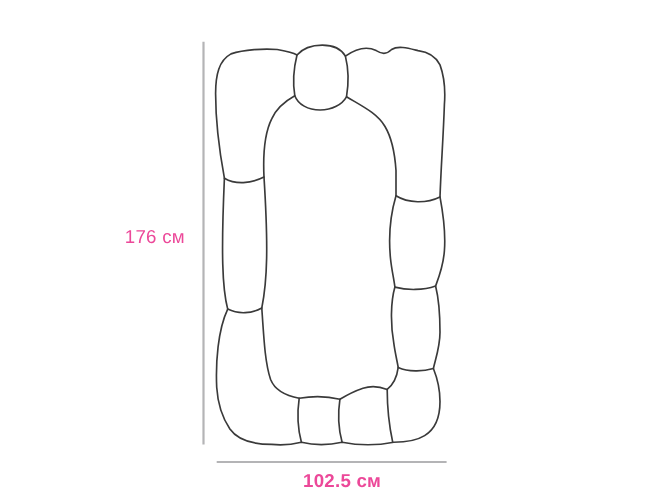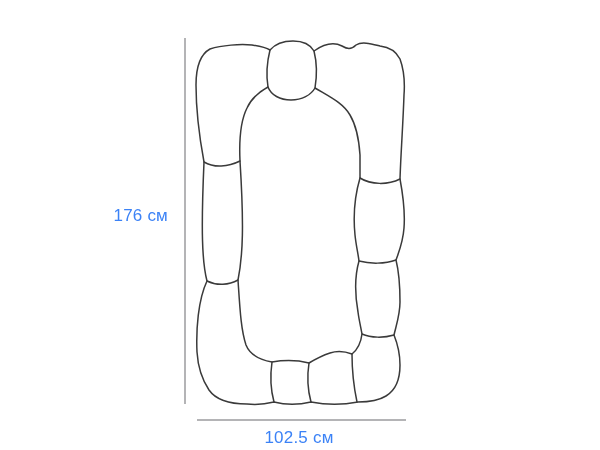--- a/index.html
+++ b/index.html
@@ -26,38 +26,39 @@
     stroke-width: 1.5;
     stroke-linecap: round;
     stroke-linejoin: round;
   }
   .dim-line {
     stroke: #b4b4b6;
     stroke-width: 2;
   }
   .dim-label {
     position: absolute;
-    color: #3b82f6;
+    color: #ec4899;
     font-size: 17px;
     font-weight: 500;
     line-height: 22px;
     letter-spacing: 0.2px;
     white-space: nowrap;
   }
   .dim-label.height {
     left: 58px;
     top: 205px;
     width: 110px;
     text-align: right;
   }
   .dim-label.width {
-    left: 229px;
+    left: 241px;
     top: 427px;
     width: 140px;
     text-align: center;
+    font-weight: bold;
   }
 </style>
 </head>
 <body>
 
 <div class="canvas">
 
   <svg class="drawing" width="600" height="450" viewBox="0 0 600 450">
 
     <line class="dim-line" x1="185" y1="38" x2="185" y2="404"></line>

